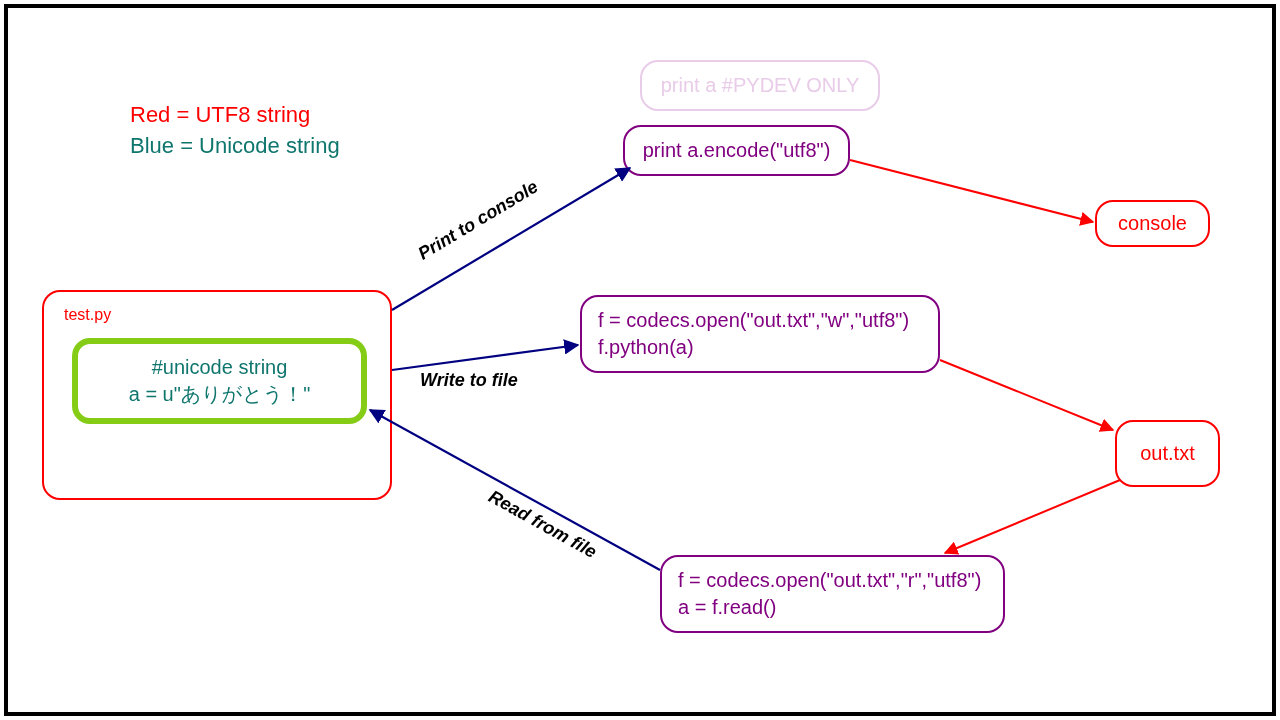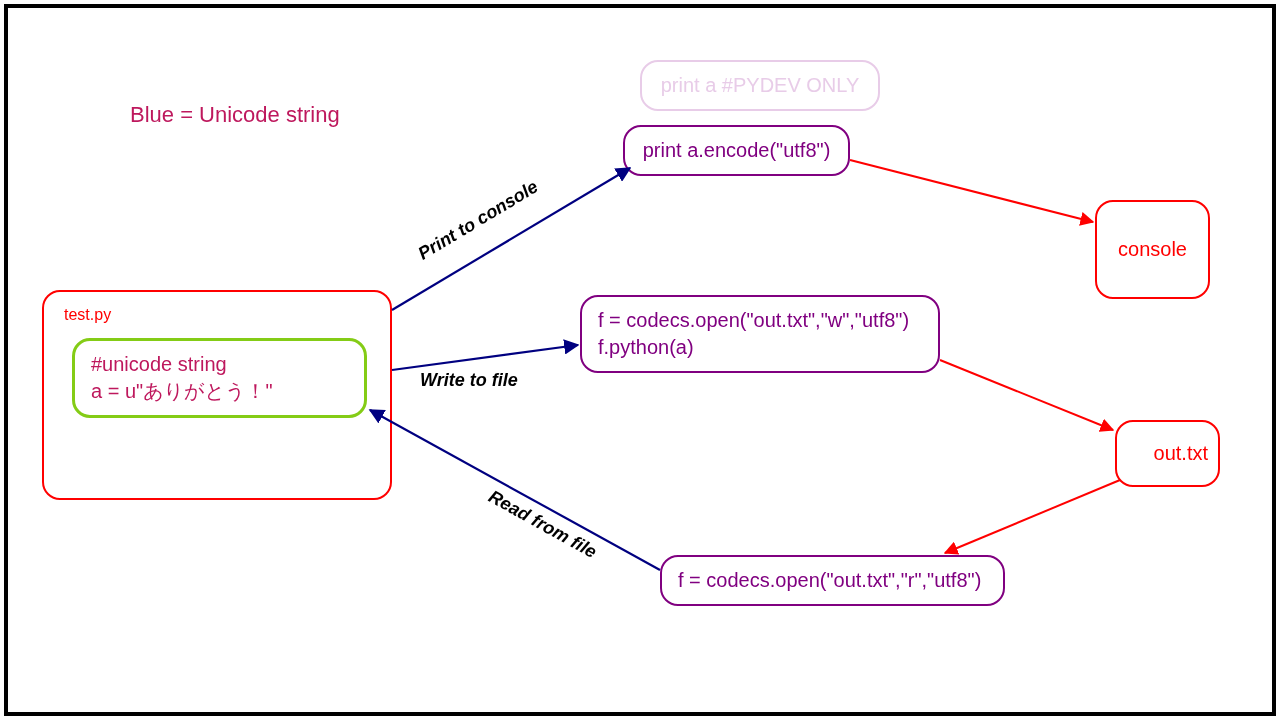--- a/index.html
+++ b/index.html
@@ -23,24 +23,24 @@
     font-size: 20px;
     line-height: 1.35;
     background: #fff;
   }
   .legend {
     position: absolute;
     font-size: 22px;
     line-height: 1.4;
   }
   .red-text    { color: #ff0000; }
-  .blue-text   { color: #be185d; }
+  .blue-text   { color: #0f766e; }
   .purple-text { color: #800080; }
   .red-border    { border: 2.5px solid #ff0000; }
-  .blue-border   { border: 3px solid #84cc16; }
+  .blue-border   { border: 6px solid #84cc16; text-align: center; }
   .purple-border { border: 2.5px solid #800080; }
   .faded-border  { border: 2px solid #e8cce8; }
   .faded-text    { color: #e8cce8; }
   .edge-label {
     position: absolute;
     font-size: 18px;
     font-weight: bold;
     font-style: italic;
     color: #000;
     transform-origin: left center;
@@ -53,55 +53,57 @@
     height: 720px;
     pointer-events: none;
   }
 </style>
 </head>
 <body>
 
 <div class="frame"></div>
 
 <div class="legend" style="left:130px; top:100px;">
+  <div class="red-text">Red = UTF8 string</div>
   <div class="blue-text">Blue = Unicode string</div>
 </div>
 
 <div class="node red-border" style="left:42px; top:290px; width:350px; height:210px; padding:12px 20px;">
   <div class="red-text" style="font-size:16px;">test.py</div>
 </div>
 
 <div class="node blue-border blue-text" style="left:72px; top:338px; width:295px;">
   <div>#unicode string</div>
   <div>a = u"ありがとう！"</div>
 </div>
 
 <div class="node faded-border faded-text" style="left:640px; top:60px; width:240px; text-align:center;">
   <span>print a #PYDEV ONLY</span>
 </div>
 
 <div class="node purple-border purple-text" style="left:623px; top:125px; width:227px; text-align:center;">
   <span>print a.encode("utf8")</span>
 </div>
 
-<div class="node red-border red-text" style="left:1095px; top:200px; width:115px; text-align:center; padding:34px 10px;">
+<div class="node red-border red-text" style="left:1095px; top:200px; width:115px; text-align:center; padding:8px 10px;">
   <span>console</span>
 </div>
 
 <div class="node purple-border purple-text" style="left:580px; top:295px; width:360px;">
   <div>f = codecs.open("out.txt","w","utf8")</div>
   <div>f.python(a)</div>
 </div>
 
-<div class="node red-border red-text" style="left:1115px; top:420px; width:105px; text-align:right; padding:18px 10px;">
+<div class="node red-border red-text" style="left:1115px; top:420px; width:105px; text-align:center; padding:18px 10px;">
   <span>out.txt</span>
 </div>
 
 <div class="node purple-border purple-text" style="left:660px; top:555px; width:345px;">
   <div>f = codecs.open("out.txt","r","utf8")</div>
+  <div>a = f.read()</div>
 </div>
 
 <svg class="arrows">
   <defs>
     <marker id="arr-blue" viewBox="0 0 10 10" refX="9" refY="5" markerWidth="7" markerHeight="7" orient="auto-start-reverse">
       <path d="M0,0 L10,5 L0,10 z" fill="#000080"></path>
     </marker>
     <marker id="arr-red" viewBox="0 0 10 10" refX="9" refY="5" markerWidth="7" markerHeight="7" orient="auto-start-reverse">
       <path d="M0,0 L10,5 L0,10 z" fill="#ff0000"></path>
     </marker>

